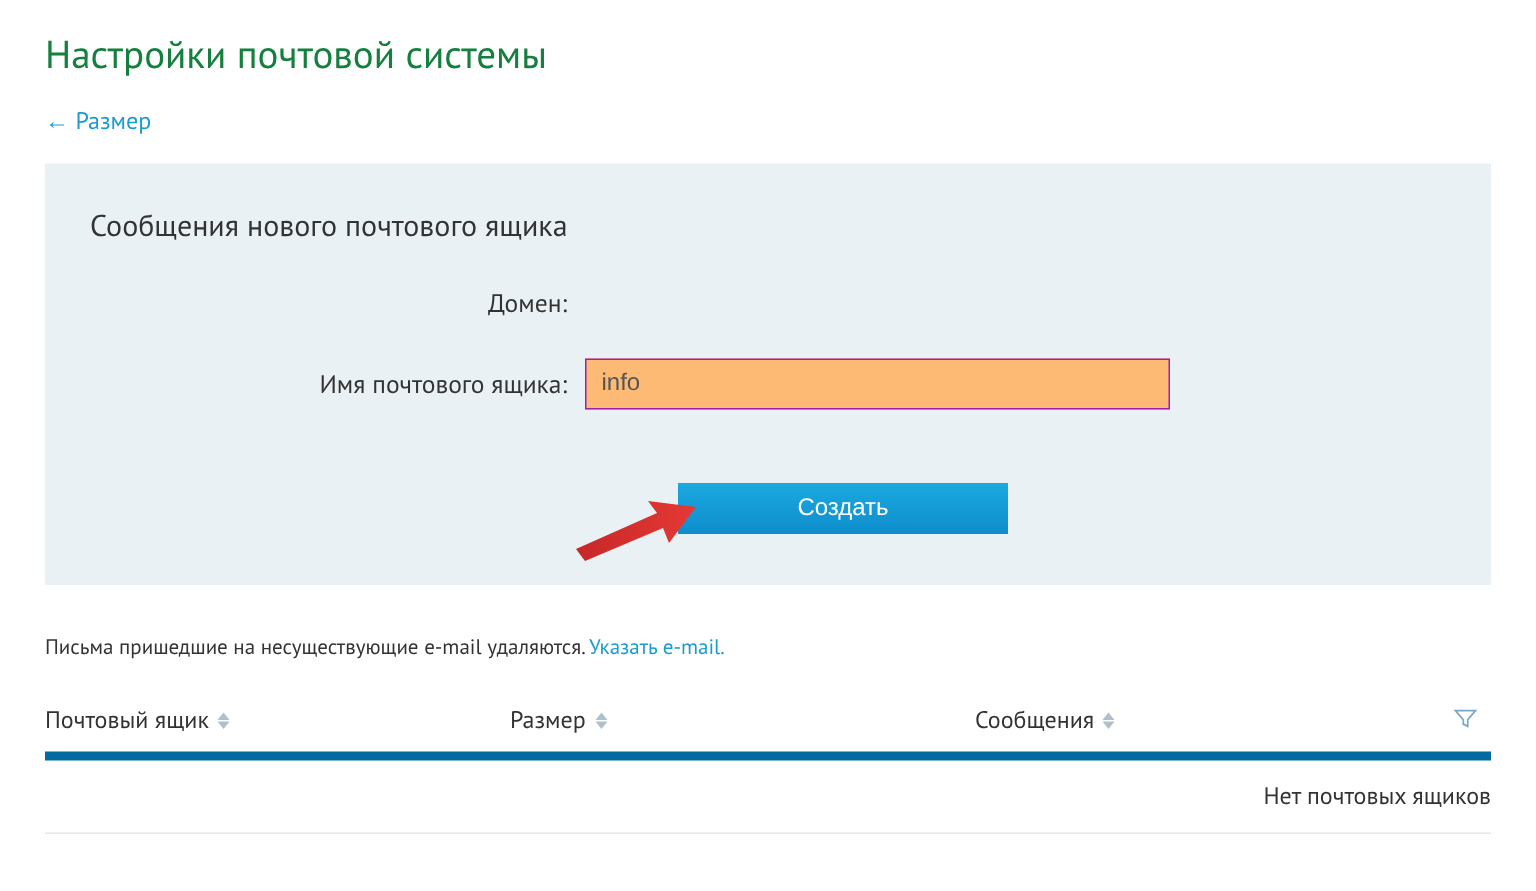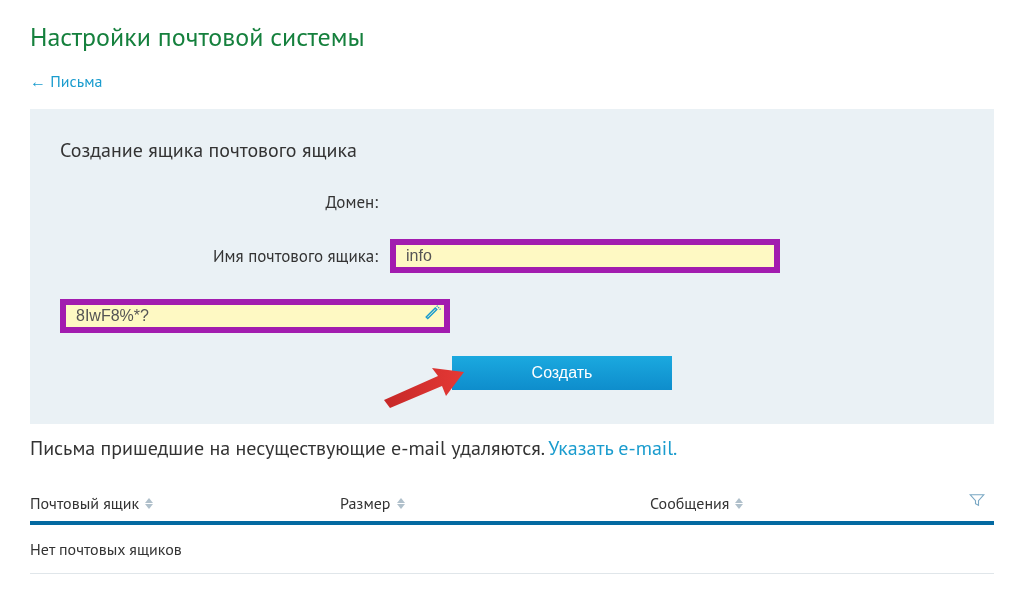--- a/index.html
+++ b/index.html
@@ -47,22 +47,22 @@
       font-size: 17px;
       color: #333;
     }
     .input-wrap {
       position: relative;
       width: 390px;
     }
     .input-field {
       width: 100%;
       height: 34px;
-      border: 6px solid #a21caf;
-      background: #fef9c3;
+      border: 1px solid #a21caf;
+      background: #fdba74;
       padding: 0 10px;
       font-size: 16px;
       color: #555;
       outline: none;
     }
     .select-wrap {
       position: relative;
       width: 390px;
       display: flex;
     }
@@ -119,37 +119,37 @@
       cursor: pointer;
       margin-left: 50px;
     }
     .arrow-pointer {
       position: absolute;
       left: 316px;
       top: 2px;
       pointer-events: none;
     }
     .notice-text {
-      font-size: 20px;
-      color: #333;
-      margin: 11px 0 30px 0;
+      font-size: 14px;
+      color: #333;
+      margin: 32px 0 30px 0;
     }
     .notice-link {
       color: #1a9cce;
       text-decoration: none;
       cursor: pointer;
     }
     .table {
       width: 100%;
     }
     .table-header {
       display: flex;
-      border-bottom: 4px solid #0369a1;
+      border-bottom: 6px solid #0369a1;
       padding-bottom: 8px;
-      align-items: flex-end;
+      align-items: flex-start;
     }
     .th {
       display: flex;
       align-items: center;
       gap: 4px;
       font-size: 16px;
       color: #333;
     }
     .th-mailbox { width: 310px; }
     .th-size { width: 310px; }
@@ -166,60 +166,51 @@
       border-right: 4px solid transparent;
     }
     .sort-up { border-bottom: 5px solid #b0c0cb; }
     .sort-down { border-top: 5px solid #b0c0cb; }
     .filter-icon {
       cursor: pointer;
       margin-left: auto;
       padding-right: 8px;
     }
     .empty-row {
-      text-align: left;
+      text-align: right;
       padding: 14px 0;
       font-size: 16px;
       color: #333;
       border-bottom: 1px solid #e0e6ea;
     }
   </style>
 </head>
 <body>
 
 
 
 <h1 class="page-title">Настройки почтовой системы</h1>
 
-<a class="back-link">← Письма</a>
+<a class="back-link">← Размер</a>
 
 <div class="panel">
-  <h2 class="panel-title">Создание ящика почтового ящика</h2>
+  <h2 class="panel-title">Сообщения нового почтового ящика</h2>
 
   <div class="form-row">
     <div class="form-label">Домен:</div>
   </div>
 
   <div class="form-row">
     <div class="form-label">Имя почтового ящика:</div>
     <div class="input-wrap">
       <input type="text" class="input-field" value="info" style="">
     </div>
   </div>
 
   <div class="form-row">
-    <div class="input-wrap">
-      <input type="text" class="input-field" value="8IwF8%*?" style="">
-      <span class="wand-icon">
-        <svg width="18" height="18" viewBox="0 0 24 24" fill="none" stroke="#1a9cce" stroke-width="2">
-          <path d="M15 4l2 2L5 18l-2-2L15 4z"></path>
-          <path d="M19 3l1 1M17 1l1 1M21 5l1 1"></path>
-        </svg>
-      </span>
-    </div>
   </div>
 
   <div class="submit-row">
     <div class="submit-spacer"></div>
     <svg class="arrow-pointer" width="90" height="50" viewBox="0 0 90 50">
       <defs>
         <linearGradient id="ag" x1="0" y1="0" x2="1" y2="0">
           <stop offset="0" stop-color="#c62828"></stop>
           <stop offset="1" stop-color="#e53935"></stop>
         </linearGradient>

